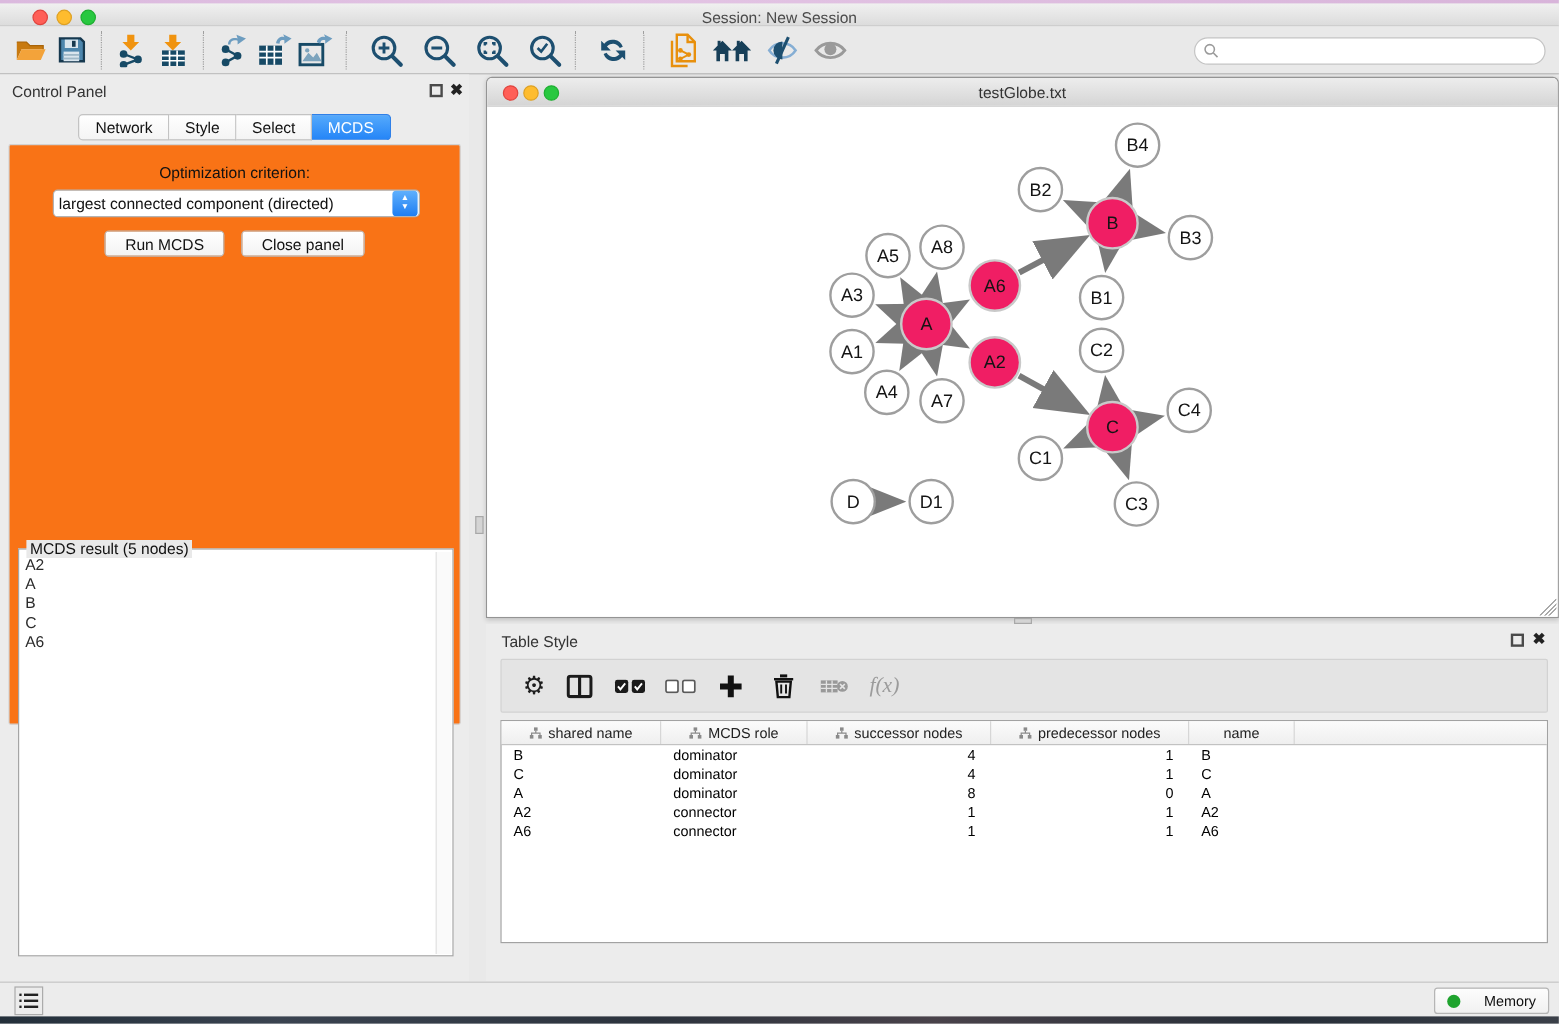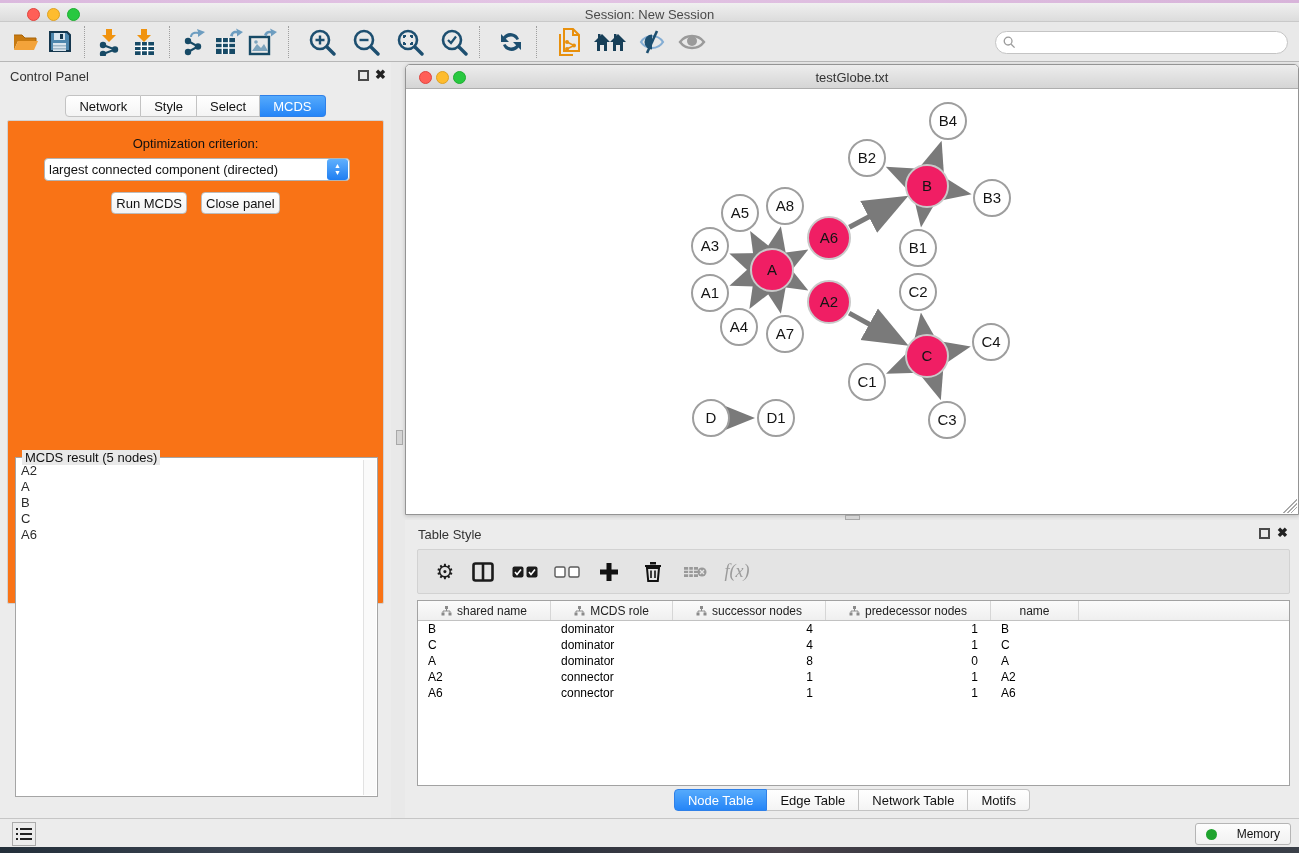--- a/index.html
+++ b/index.html
@@ -49,21 +49,21 @@
   .opt-label { text-align:center; margin-top:15px; font-size:13px; color:#111; }
   .criterion-select { position:absolute; left:36px; top:37px; width:306px; height:23px;
     background:#fff; border:1px solid #b3b3b3; border-radius:4px;
     display:flex; align-items:center; font-size:13px; }
   .criterion-select .sel-text { flex:1; padding-left:4px; color:#111; }
   .sel-stepper { width:21px; height:21px; margin-right:1px; border-radius:3px;
     background:linear-gradient(#5fb0fd,#1f7ef2); display:flex; flex-direction:column;
     align-items:center; justify-content:center; gap:1px; }
   .sel-stepper span { color:#fff; font-size:7px; line-height:6px; }
   .cp-buttons { position:absolute; left:0; top:71px; width:100%; display:flex; justify-content:center; gap:14px; }
-  .push-btn { height:22px; padding:0 4px; font-size:13px; color:#111;
+  .push-btn { height:22px; padding:0 16px; font-size:13px; color:#111;
     background:linear-gradient(#ffffff,#f3f3f3); border:1px solid #bcbcbc; border-radius:4px; }
 
   .result-box { position:absolute; left:7px; top:336px; width:363px; height:340px;
     border:1px solid #a5a5a5; background:#fff; }
   .result-box-title { position:absolute; left:6px; top:-8px; background:#e9e9e9;
     padding:0 3px; font-size:13px; color:#111; }
   .result-list { position:absolute; left:1px; top:3px; bottom:1px; right:15px;
     font-size:13px; line-height:16px; padding:2px 0 0 4px; overflow:hidden; }
   .result-scrollbar { position:absolute; top:2px; right:1px; bottom:1px; width:13px;
     background:#fafafa; border-left:1px solid #e2e2e2; }
@@ -569,26 +569,20 @@
         </div>
         <div class="nt-row">
           <div class="nt-td left" style="width: 133px;">A6</div>
           <div class="nt-td left" style="width: 122px;">connector</div>
           <div class="nt-td right" style="width: 153px;">1</div>
           <div class="nt-td right" style="width: 165px;">1</div>
           <div class="nt-td left" style="width: 88px;">A6</div>
         </div>
       </div>
   </div>
-  <div class="tp-tabs" id="tp-tabs">
-      <div class="seg-btn active">Node Table</div>
-      <div class="seg-btn">Edge Table</div>
-      <div class="seg-btn">Network Table</div>
-      <div class="seg-btn">Motifs</div>
-    </div>
 </div>
 
 <div class="status-bar">
   <div class="list-btn">
     <svg width="16" height="14" viewBox="0 0 16 14">
       <rect x="0" y="1" width="2" height="2" fill="#222"></rect>
         <rect x="4" y="1" width="12" height="2" fill="#222"></rect>
       <rect x="0" y="6" width="2" height="2" fill="#222"></rect>
         <rect x="4" y="6" width="12" height="2" fill="#222"></rect>
       <rect x="0" y="11" width="2" height="2" fill="#222"></rect>

